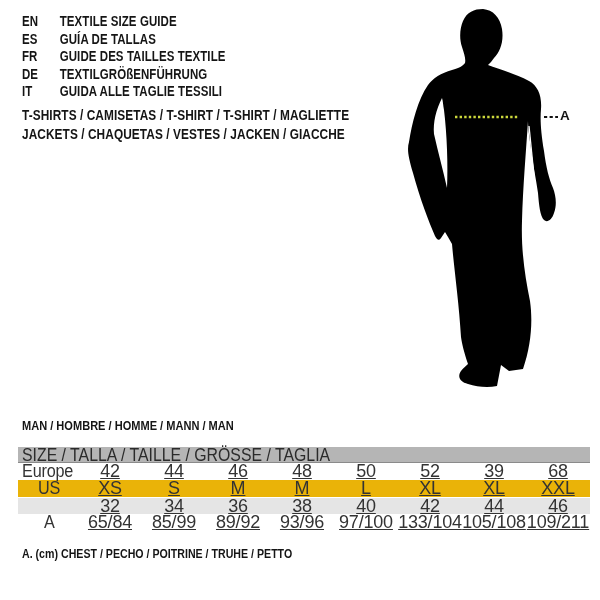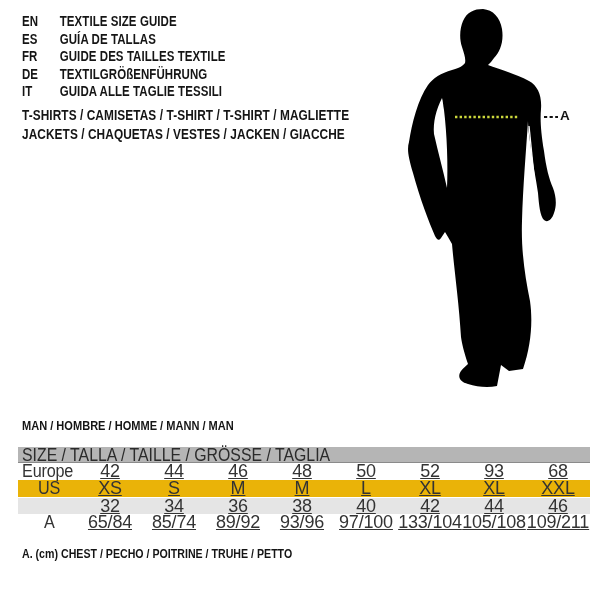--- a/index.html
+++ b/index.html
@@ -125,21 +125,21 @@
     </div>
 
     <div class="t-row">
       <div class="t-cell t-label"><span>Europe</span></div>
       <div class="t-cell">42</div>
       <div class="t-cell">44</div>
       <div class="t-cell">46</div>
       <div class="t-cell">48</div>
       <div class="t-cell">50</div>
       <div class="t-cell">52</div>
-      <div class="t-cell">93</div>
+      <div class="t-cell">39</div>
       <div class="t-cell">68</div>
     </div>
 
     <div class="t-row alt">
       <div class="t-cell t-label"><span>US</span></div>
       <div class="t-cell">XS</div>
       <div class="t-cell">S</div>
       <div class="t-cell">M</div>
       <div class="t-cell">M</div>
       <div class="t-cell">L</div>
@@ -156,21 +156,21 @@
       <div class="t-cell">38</div>
       <div class="t-cell">40</div>
       <div class="t-cell">42</div>
       <div class="t-cell">44</div>
       <div class="t-cell">46</div>
     </div>
 
     <div class="t-row">
       <div class="t-cell t-label"><span>A</span></div>
       <div class="t-cell">65/84</div>
-      <div class="t-cell">85/74</div>
+      <div class="t-cell">85/99</div>
       <div class="t-cell">89/92</div>
       <div class="t-cell">93/96</div>
       <div class="t-cell">97/100</div>
       <div class="t-cell">133/104</div>
       <div class="t-cell">105/108</div>
       <div class="t-cell">109/211</div>
     </div>
   </div>
 
   <div class="footnote">A. (cm) CHEST / PECHO / POITRINE / TRUHE / PETTO</div>

